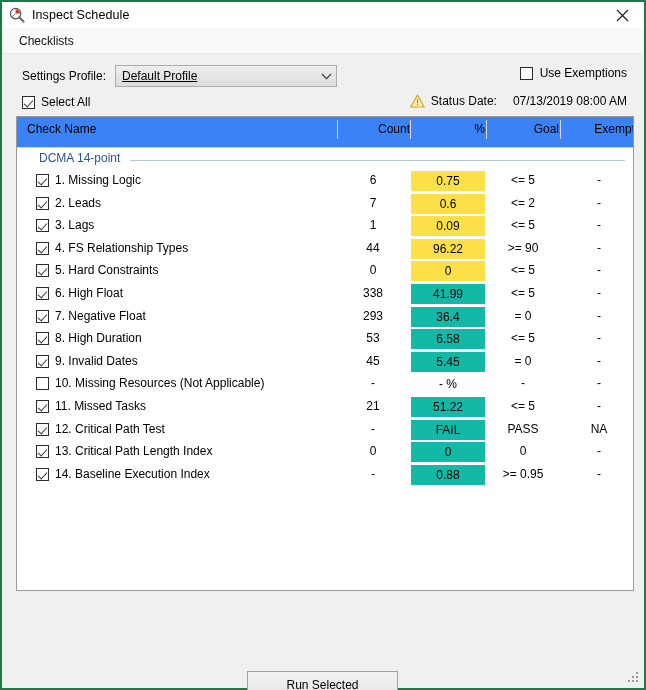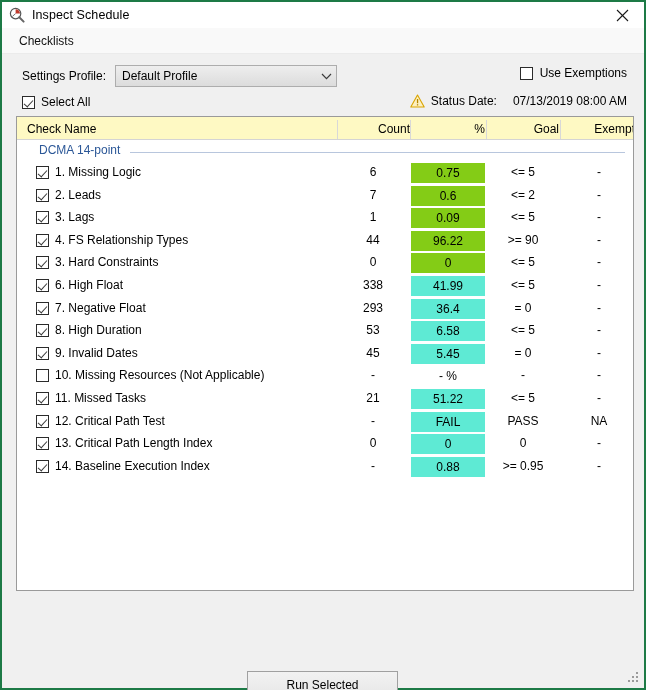--- a/index.html
+++ b/index.html
@@ -96,20 +96,21 @@
     position: absolute;
     left: 113px; top: 0;
     width: 222px;
     height: 22px;
     box-sizing: border-box;
     background: linear-gradient(#eeeeee, #dcdcdc);
     border: 1px solid #adadad;
     display: flex;
     align-items: center;
     cursor: default;
+    text-decoration: underline;
   }
   .combo-text {
     font-size: 12px;
     color: #000;
     margin-left: 6px;
     flex: 1 1 auto;
   }
   .combo-arrow {
     width: 20px;
     text-align: center;
@@ -173,25 +174,25 @@
     left: 14px;
     top: 62px;
     width: 618px;
     height: 475px;
     box-sizing: border-box;
     background: #ffffff;
     border: 1px solid #9a9a9a;
     overflow: hidden;
   }
   .list-header {
-    height: 23px;
+    height: 31px;
     box-sizing: border-box;
     border-bottom: 1px solid #d4d4d4;
     position: relative;
-    background: #fef9c3;
+    background: #3b82f6;
   }
   .hcell {
     position: absolute;
     top: 0;
     height: 24px;
     line-height: 24px;
     font-size: 12px;
     color: #000;
     text-align: right;
   }
@@ -250,22 +251,22 @@
   .c-count { left: 320px; width: 72px; }
   .c-pct {
     left: 394px;
     width: 74px;
     top: 1px;
     height: 20px;
     line-height: 20px;
   }
   .c-goal { left: 470px; width: 72px; }
   .c-exempt { left: 545px; width: 74px; }
-  .pct-green { background: #84cc16; }
-  .pct-pink  { background: #5eead4; }
+  .pct-green { background: #fde047; }
+  .pct-pink  { background: #14b8a6; }
   .pct-none  { background: transparent; }
 
   
   .run-btn {
     position: absolute;
     left: 245px;
     top: 617px;
     width: 151px;
     height: 28px;
     box-sizing: border-box;
@@ -401,21 +402,21 @@
           <div class="row">
             <span class="chk row-check checked"></span>
             <span class="row-name">4.  FS Relationship Types</span>
             <span class="cell c-count">44</span>
             <span class="cell c-pct pct-green">96.22</span>
             <span class="cell c-goal">&gt;= 90</span>
             <span class="cell c-exempt">-</span>
           </div>
           <div class="row">
             <span class="chk row-check checked"></span>
-            <span class="row-name">3.  Hard Constraints</span>
+            <span class="row-name">5.  Hard Constraints</span>
             <span class="cell c-count">0</span>
             <span class="cell c-pct pct-green">0</span>
             <span class="cell c-goal">&lt;= 5</span>
             <span class="cell c-exempt">-</span>
           </div>
           <div class="row">
             <span class="chk row-check checked"></span>
             <span class="row-name">6.  High Float</span>
             <span class="cell c-count">338</span>
             <span class="cell c-pct pct-pink">41.99</span>

